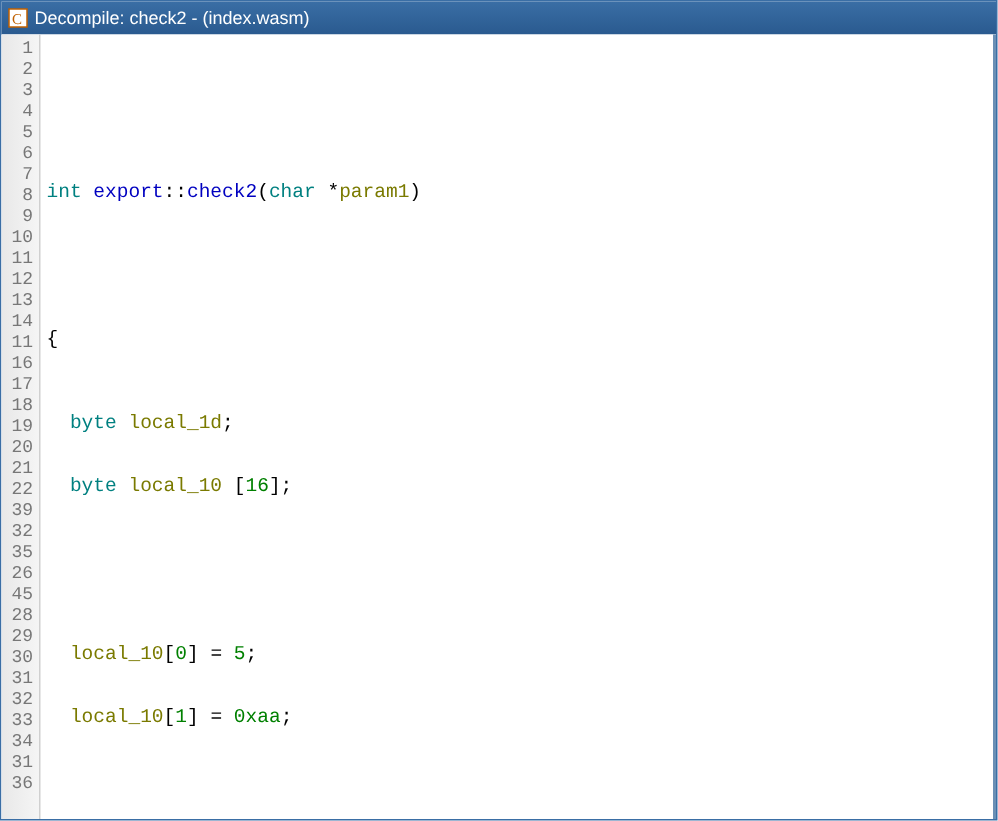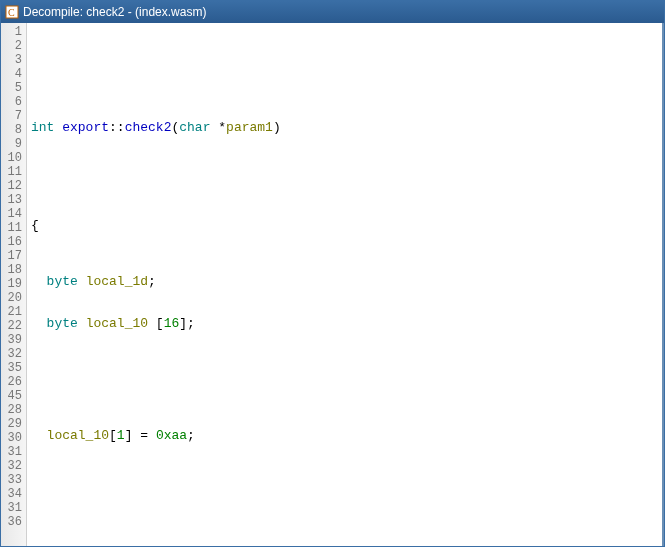--- a/index.html
+++ b/index.html
@@ -146,20 +146,21 @@
       <div class="line"><span class="t-type">int </span><span class="t-func">export</span><span class="t-plain">::</span><span class="t-func">check2</span><span class="t-plain">(</span><span class="t-type">char </span><span class="t-plain">*</span><span class="t-param">param1</span><span class="t-plain">)</span></div>
 
       <div class="line"></div>
       <div class="line"><span class="t-plain">{</span></div>
 
       <div class="line"><span>  </span><span class="t-type">byte </span><span class="t-var">local_1d</span><span class="t-plain">;</span></div>
       <div class="line"><span>  </span><span class="t-type">byte </span><span class="t-var">local_10 </span><span class="t-plain">[</span><span class="t-num">16</span><span class="t-plain">]</span><span class="t-plain">;</span></div>
 
       <div class="line"></div>
 
+      <div class="line"><span>  </span><span class="t-var">local_10</span><span class="t-plain">[</span><span class="t-num">0</span><span class="t-plain">] = </span><span class="t-num">5</span><span class="t-plain">;</span></div>
       <div class="line"><span>  </span><span class="t-var">local_10</span><span class="t-plain">[</span><span class="t-num">1</span><span class="t-plain">] = </span><span class="t-num">0xaa</span><span class="t-plain">;</span></div>
       
       
       
       
       
       
       
       
       

